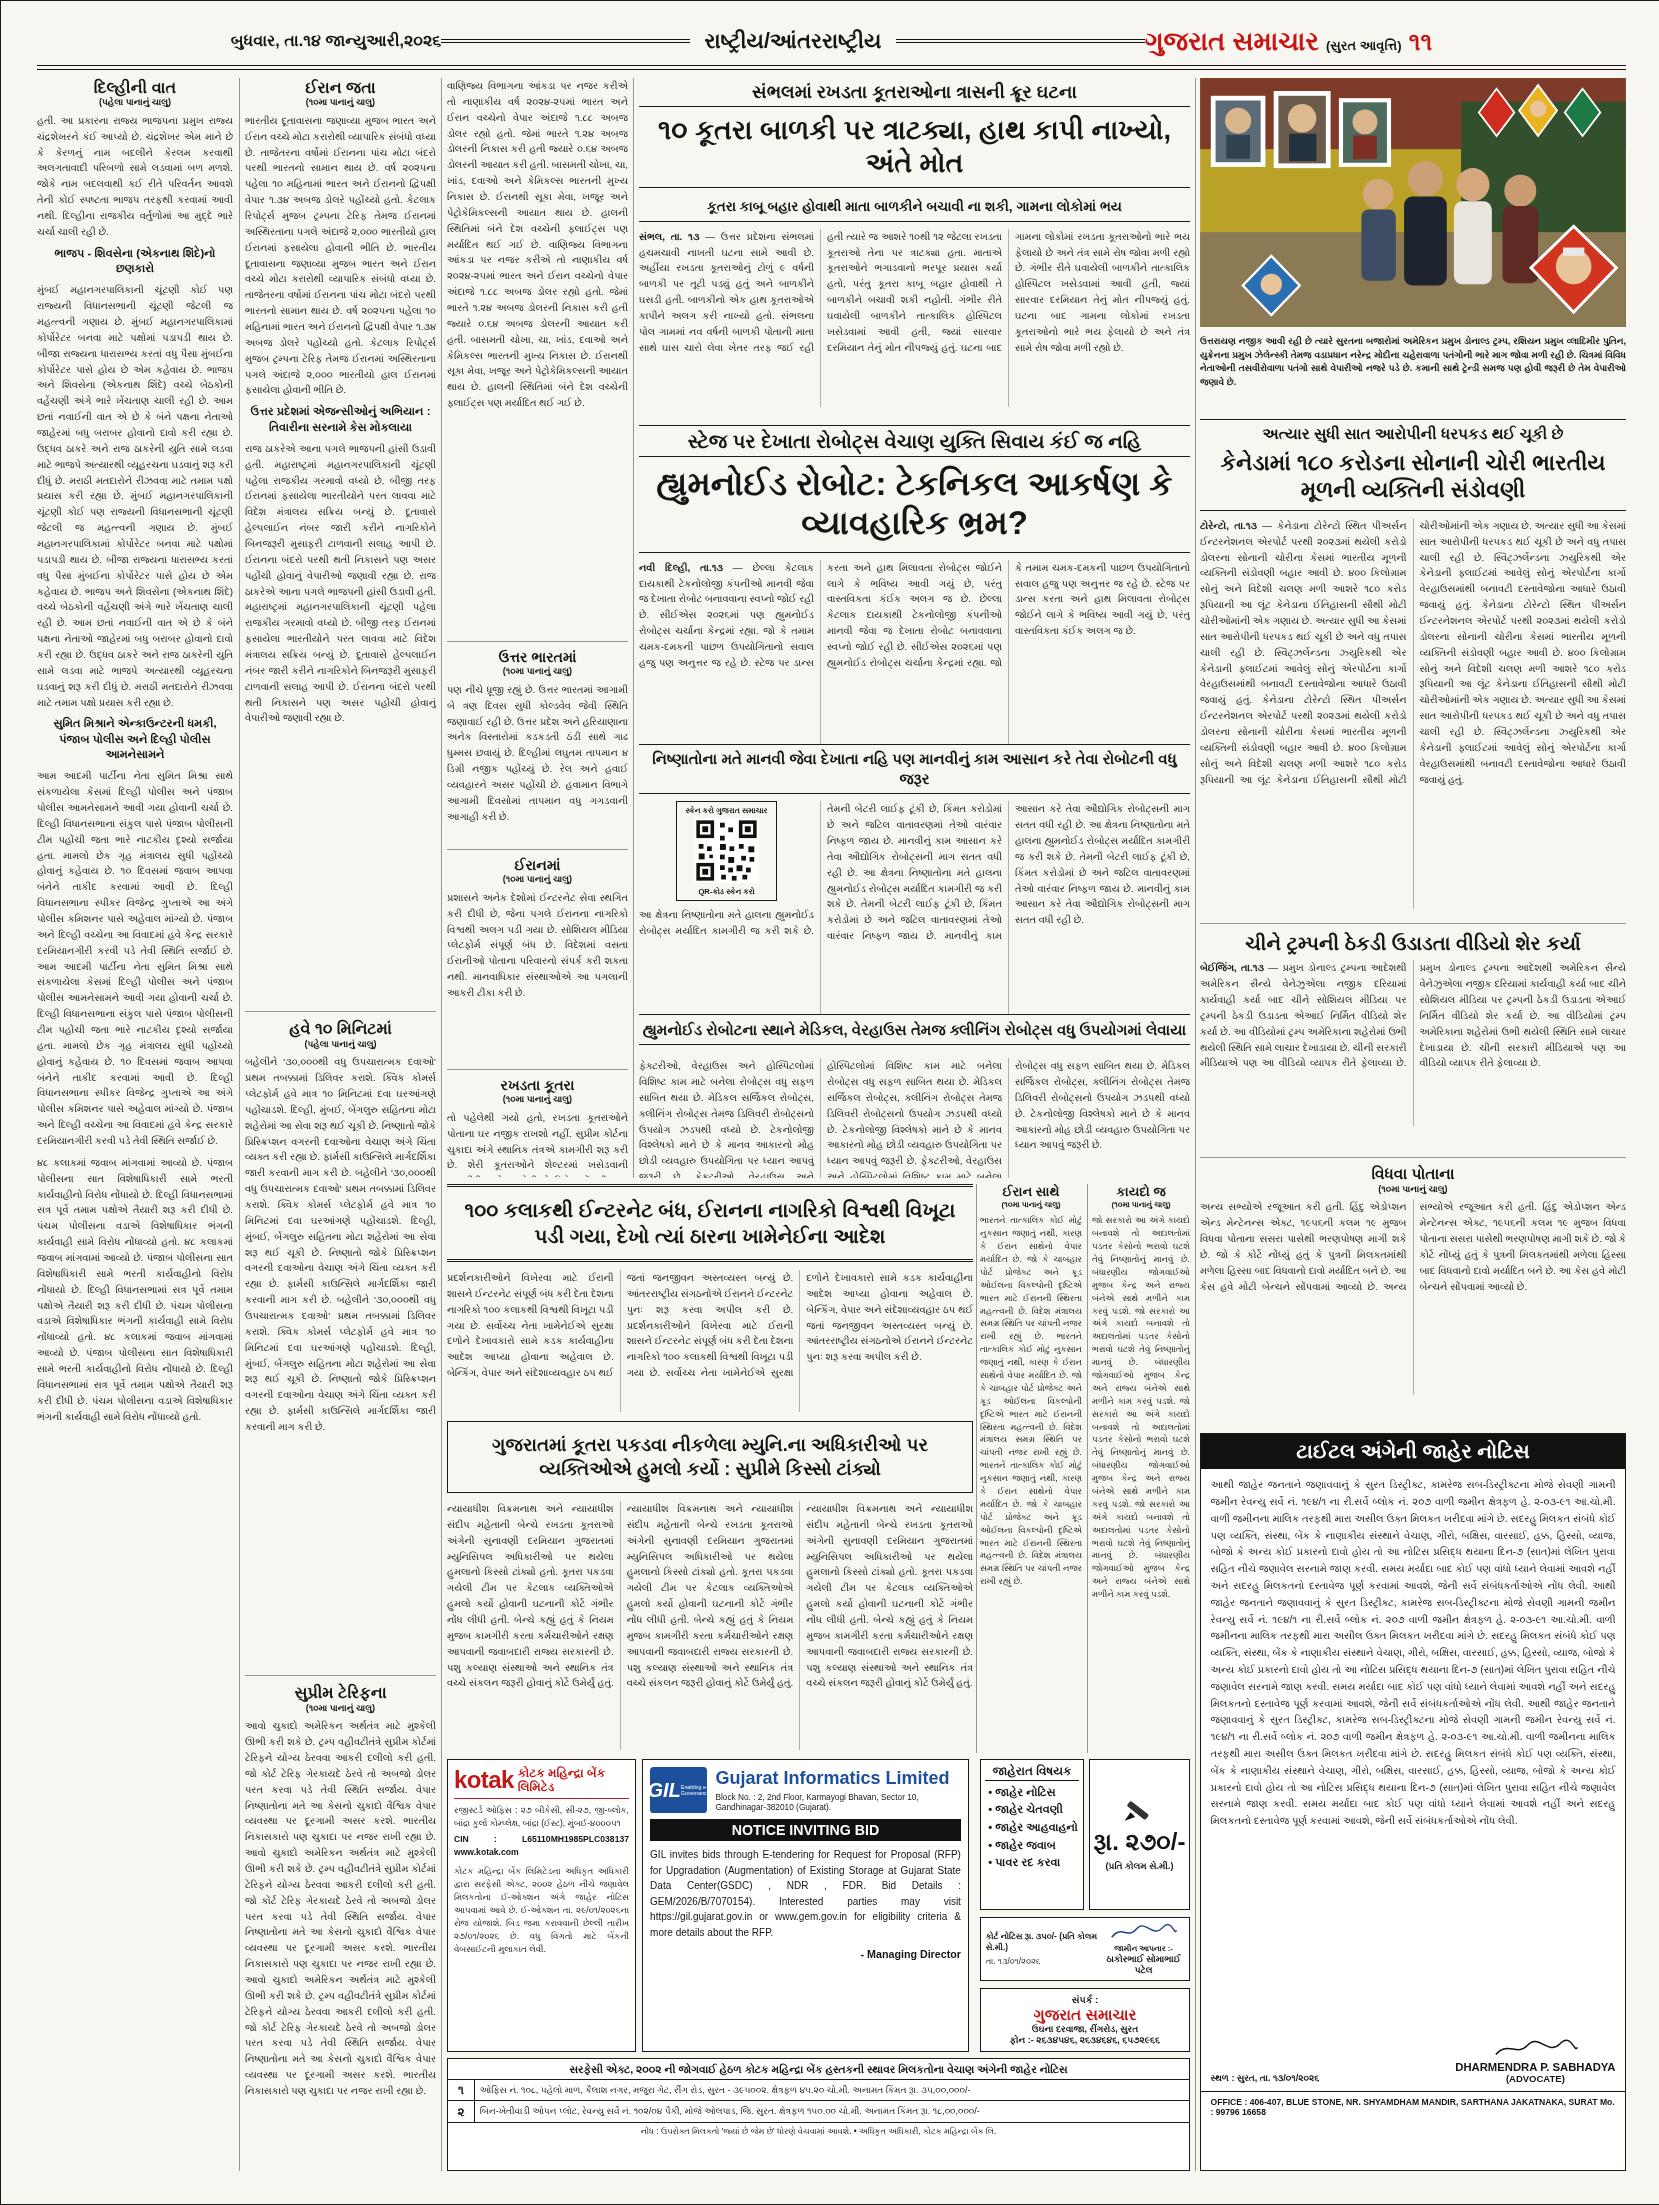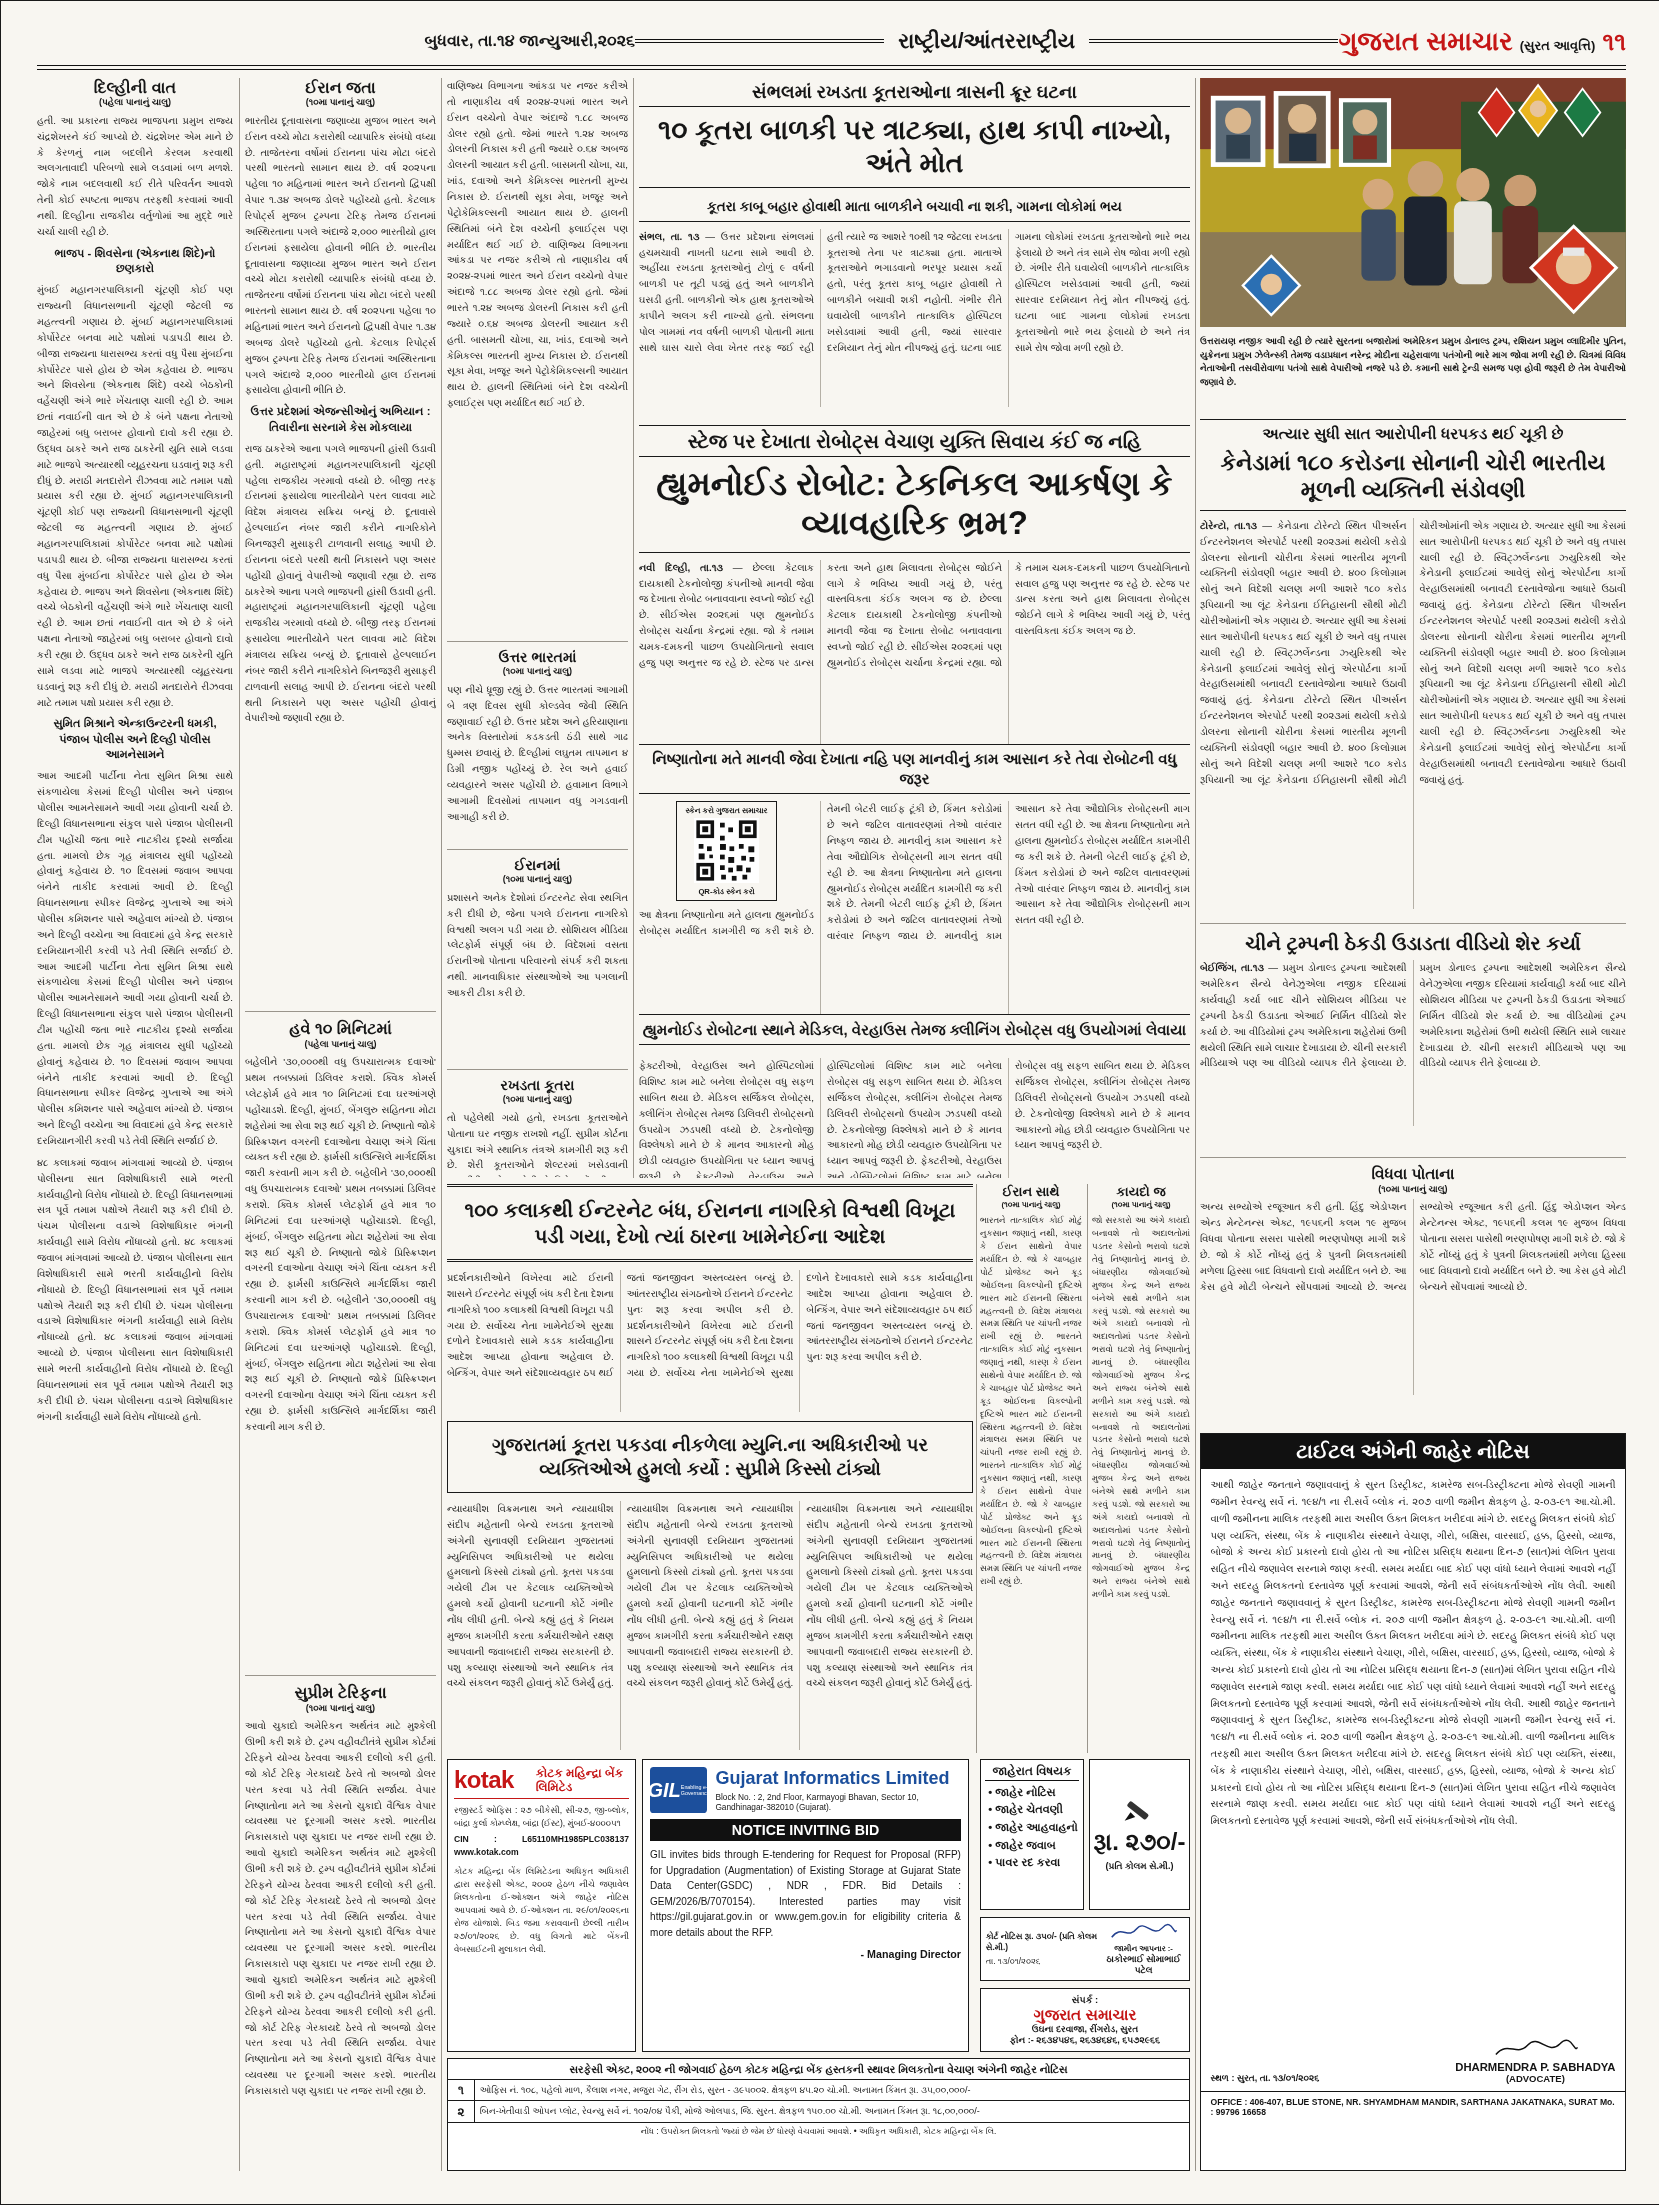--- a/index.html
+++ b/index.html
@@ -35,21 +35,21 @@
   .listitem{font-size:11.3px;font-weight:700;margin:4.7px 0 4.7px 3.6px}
   .tbl-row{display:flex;border-top:0.9px solid #1a1a1a}
   .tbl-no{width:27px;border-right:0.9px solid #1a1a1a;display:flex;align-items:center;justify-content:center;font-weight:700;font-size:12px}
   .tbl-text{flex:1;padding:3.6px 4.7px;font-size:9px;line-height:1.45;text-align:justify}
 </style>
 </head>
 <body>
 
 <div id="paper">
 
-  <div class="abs" style="left:36px;top:18px;width:1589px;height:44px;display:flex;align-items:center;justify-content:flex-end">
+  <div class="abs" style="left:36px;top:18px;width:1589px;height:44px;display:flex;align-items:center;justify-content:center">
     <div style="font-size:16px;font-weight:700">બુધવાર, તા.૧૪ જાન્યુઆરી,૨૦૨૬</div>
     <div style="display:flex;align-items:center;gap:14.2px">
       <span style="width:249px;border-top:1.2px solid #111;border-bottom:0.6px solid #111;height:3.6px;display:inline-block"></span>
       <span style="font-size:21.3px;font-weight:700">રાષ્ટ્રીય/આંતરરાષ્ટ્રીય</span>
       <span style="width:249px;border-top:1.2px solid #111;border-bottom:0.6px solid #111;height:3.6px;display:inline-block"></span>
     </div>
     <div style="display:flex;align-items:baseline;gap:7.1px">
       <span class="brand-red" style="font-size:26px">ગુજરાત સમાચાર</span>
       <span style="font-size:13px;font-weight:700">(સુરત આવૃત્તિ)</span>
       <span class="red" style="font-size:24px;font-weight:700">૧૧</span>
@@ -285,21 +285,21 @@
     <div class="contd" style="font-size:7.7px">(૧૦મા પાનાનું ચાલુ)</div>
     <p class="small">ભારતને તાત્કાલિક કોઈ મોટું નુકસાન જણાતું નથી, કારણ કે ઈરાન સાથેનો વેપાર મર્યાદિત છે. જો કે ચાબહાર પોર્ટ પ્રોજેક્ટ અને ક્રૂડ ઓઈલના વિકલ્પોની દૃષ્ટિએ ભારત માટે ઈરાનની સ્થિરતા મહત્ત્વની છે. વિદેશ મંત્રાલય સમગ્ર સ્થિતિ પર ચાંપતી નજર રાખી રહ્યું છે. ભારતને તાત્કાલિક કોઈ મોટું નુકસાન જણાતું નથી, કારણ કે ઈરાન સાથેનો વેપાર મર્યાદિત છે. જો કે ચાબહાર પોર્ટ પ્રોજેક્ટ અને ક્રૂડ ઓઈલના વિકલ્પોની દૃષ્ટિએ ભારત માટે ઈરાનની સ્થિરતા મહત્ત્વની છે. વિદેશ મંત્રાલય સમગ્ર સ્થિતિ પર ચાંપતી નજર રાખી રહ્યું છે. ભારતને તાત્કાલિક કોઈ મોટું નુકસાન જણાતું નથી, કારણ કે ઈરાન સાથેનો વેપાર મર્યાદિત છે. જો કે ચાબહાર પોર્ટ પ્રોજેક્ટ અને ક્રૂડ ઓઈલના વિકલ્પોની દૃષ્ટિએ ભારત માટે ઈરાનની સ્થિરતા મહત્ત્વની છે. વિદેશ મંત્રાલય સમગ્ર સ્થિતિ પર ચાંપતી નજર રાખી રહ્યું છે.</p>
   </section>
   <section class="abs" style="left:1091px;top:1183px;width:98px;height:566px">
     <h2 class="story-title" style="font-size:13px">કાયદો જ</h2>
     <div class="contd" style="font-size:7.7px">(૧૦મા પાનાનું ચાલુ)</div>
     <p class="small">જો સરકારો આ અંગે કાયદો બનાવશે તો અદાલતોમાં પડતર કેસોનો ભરાવો ઘટશે તેવું નિષ્ણાતોનું માનવું છે. બંધારણીય જોગવાઈઓ મુજબ કેન્દ્ર અને રાજ્ય બંનેએ સાથે મળીને કામ કરવું પડશે. જો સરકારો આ અંગે કાયદો બનાવશે તો અદાલતોમાં પડતર કેસોનો ભરાવો ઘટશે તેવું નિષ્ણાતોનું માનવું છે. બંધારણીય જોગવાઈઓ મુજબ કેન્દ્ર અને રાજ્ય બંનેએ સાથે મળીને કામ કરવું પડશે. જો સરકારો આ અંગે કાયદો બનાવશે તો અદાલતોમાં પડતર કેસોનો ભરાવો ઘટશે તેવું નિષ્ણાતોનું માનવું છે. બંધારણીય જોગવાઈઓ મુજબ કેન્દ્ર અને રાજ્ય બંનેએ સાથે મળીને કામ કરવું પડશે. જો સરકારો આ અંગે કાયદો બનાવશે તો અદાલતોમાં પડતર કેસોનો ભરાવો ઘટશે તેવું નિષ્ણાતોનું માનવું છે. બંધારણીય જોગવાઈઓ મુજબ કેન્દ્ર અને રાજ્ય બંનેએ સાથે મળીને કામ કરવું પડશે.</p>
   </section>
 
   <section class="abs adbox" style="left:446px;top:1758px;width:189px;height:293px;padding:6px">
-    <div style="display:flex;align-items:center;gap:22px;border-bottom:1.2px solid #c51616;padding-bottom:3.6px">
+    <div style="display:flex;align-items:center;gap:4px;border-bottom:1.2px solid #c51616;padding-bottom:3.6px">
       <span style="font-size:24px;font-weight:700;color:#c51616;letter-spacing:-0.6px">kotak</span>
       <span style="font-size:12px;font-weight:700;color:#c51616;line-height:1.2">કોટક મહિન્દ્રા બેંક લિમિટેડ</span>
     </div>
     <p class="small" style="margin-top:4.7px">રજીસ્ટર્ડ ઓફિસ : ૨૭ બીકેસી, સી-૨૭, જી-બ્લોક, બાંદ્રા કુર્લા કોમ્પ્લેક્ષ, બાંદ્રા (ઈસ્ટ), મુંબઈ-૪૦૦૦૫૧</p>
     <p class="small" style="margin-top:3.6px;font-weight:700">CIN : L65110MH1985PLC038137  www.kotak.com</p>
     <p class="small" style="margin-top:6px">કોટક મહિન્દ્રા બેંક લિમિટેડના અધિકૃત અધિકારી દ્વારા સરફેસી એક્ટ, ૨૦૦૨ હેઠળ નીચે જણાવેલ મિલકતોના ઈ-ઓક્શન અંગે જાહેર નોટિસ આપવામાં આવે છે. ઈ-ઓક્શન તા. ૨૯/૦૧/૨૦૨૬ના રોજ યોજાશે. બિડ જમા કરાવવાની છેલ્લી તારીખ ૨૭/૦૧/૨૦૨૬ છે. વધુ વિગતો માટે બેંકની વેબસાઈટની મુલાકાત લેવી.</p>
   </section>
 
   <section class="abs adbox" style="left:641px;top:1758px;width:327px;height:293px;padding:7.1px">
     <div style="display:flex;gap:8.3px;align-items:center">

